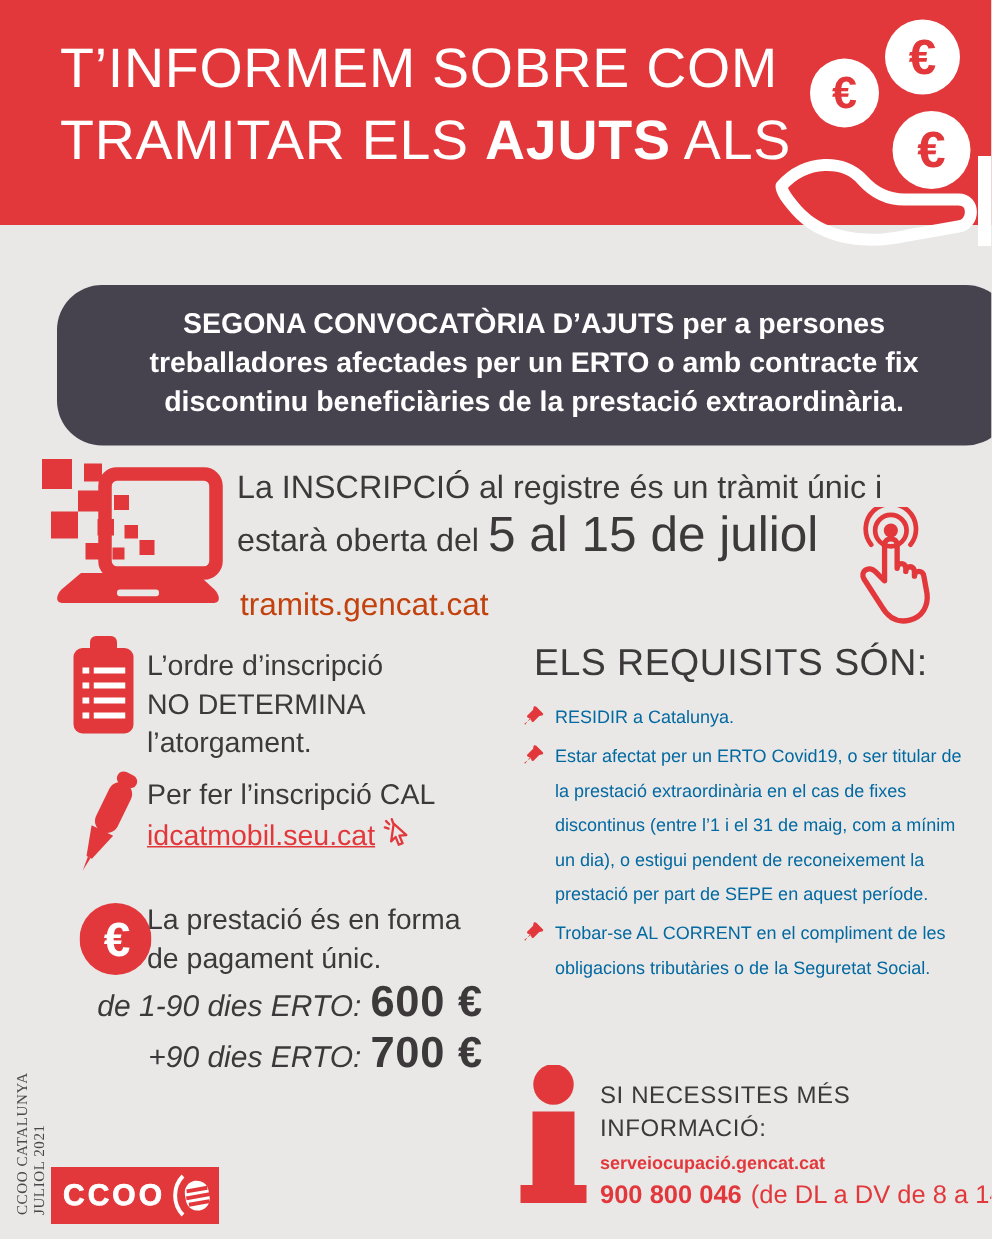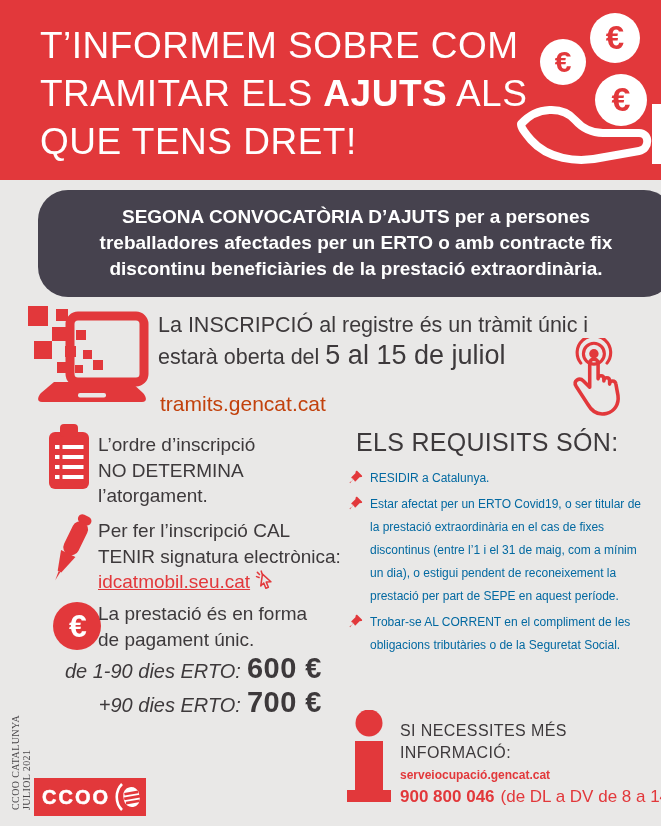--- a/index.html
+++ b/index.html
@@ -1,35 +1,35 @@
 <!DOCTYPE html>
 <html><head>
 <meta charset="utf-8">
 <style>
   html,body{margin:0;padding:0;background:#e9e8e7;}
   .page{position:relative;width:661px;height:826px;background:#e9e8e7;overflow:hidden;
         font-family:"Liberation Sans",sans-serif;color:#3d393b;}
 
   
-  .banner{position:absolute;left:0;top:0;width:661px;height:180px;background:#e2383b;}
+  .banner{position:absolute;left:0;top:0;width:661px;height:150px;background:#e2383b;}
   .banner-title{position:absolute;left:40px;top:22px;color:#fff;font-size:37px;
                 line-height:48px;letter-spacing:.5px;font-weight:400;white-space:nowrap;}
   .banner-title b{font-weight:700;}
   .hand-coins{position:absolute;right:0;top:8px;}
 
   
   .dark-panel{position:absolute;left:38px;top:190px;width:636px;box-sizing:border-box;
               background:#46424e;border-radius:30px;padding:14px 20px 15px;
               text-align:center;color:#fff;font-weight:700;font-size:19px;line-height:26px;}
 
   
   .laptop{position:absolute;left:26px;top:300px;}
   .inscription-text{position:absolute;left:158px;top:312px;width:470px;font-size:21.5px;
                     line-height:27px;color:#3d393b;}
-  .inscription-dates{font-size:27px;line-height:33px;}
+  .inscription-dates{font-size:33px;line-height:33px;}
   .inscription-url{position:absolute;left:160px;top:392px;width:396px;text-align:left;
                    color:#c2410c;font-size:21px;}
   .click-hand{position:absolute;left:562px;top:338px;}
 
   
   .note-icon-clipboard{position:absolute;left:48px;top:424px;}
   .note-order{position:absolute;left:98px;top:432px;font-size:19px;line-height:25.5px;}
   .note-icon-pen{position:absolute;left:48px;top:510px;}
   .note-signature{position:absolute;left:98px;top:518px;font-size:19px;line-height:25.5px;}
   .note-signature .link{color:#e2383b;text-decoration:underline;font-weight:400;}
@@ -70,21 +70,20 @@
 <body>
 
 <div class="page">
 
   <header class="banner">
     <div class="banner-title">
       <div><span>T’INFORMEM SOBRE COM</span></div>
       <div>
         <span>TRAMITAR ELS </span><b>AJUTS</b><span> ALS</span>
       </div>
-      <div><span>QUE TENS DRET!</span></div>
     </div>
 
     <svg class="hand-coins" width="150" height="162" viewBox="0 0 150 162">
       <circle cx="52" cy="54" r="23" fill="#fff"></circle>
       <text x="52" y="64" text-anchor="middle" font-size="30" font-weight="700" fill="#e2383b">€</text>
       <circle cx="104" cy="30" r="25" fill="#fff"></circle>
       <text x="104" y="41" text-anchor="middle" font-size="33" font-weight="700" fill="#e2383b">€</text>
       <circle cx="110" cy="92" r="26" fill="#fff"></circle>
       <text x="110" y="103" text-anchor="middle" font-size="34" font-weight="700" fill="#e2383b">€</text>
       <path d="M10 116 C 26 98 52 98 64 112 C 72 121 82 125 92 125 L 128 125 C 139 125 139 141 128 143 L 94 149 C 64 156 36 150 20 132 C 14 125 10 120 10 116 Z" fill="none" stroke="#fff" stroke-width="8" stroke-linejoin="round" stroke-linecap="round"></path>
@@ -153,21 +152,20 @@
   <svg class="note-icon-pen" width="44" height="82" viewBox="0 0 44 82">
     <g fill="#e2383b" transform="rotate(26 22 40)">
       <rect x="15" y="2" width="14" height="9" rx="4.5"></rect>
       <rect x="14" y="9" width="16" height="36" rx="8"></rect>
       <path d="M14 44 L30 44 L24 64 L20 64 Z"></path>
       <path d="M21 64 L23 64 L22 74 Z"></path>
     </g>
   </svg>
   <div class="note-signature">
     <div>Per fer l’inscripció CAL</div>
-    <div>TENIR signatura electrònica:</div>
     <div>
       <span class="link">idcatmobil.seu.cat</span><svg class="cursor-icon" width="22" height="22" viewBox="0 0 26 26">
         <path d="M10 6 L20 15 L14.5 15.5 L17 21.5 L14 22.7 L11.5 16.5 L8 20 Z" fill="none" stroke="#e2383b" stroke-width="1.8" stroke-linejoin="round"></path>
         <path d="M3 9 L6 10 M4 4 L6.5 6.5 M8.5 2.5 L9.5 5.5" stroke="#e2383b" stroke-width="1.8" stroke-linecap="round"></path>
       </svg>
     </div>
   </div>
 
   <svg class="note-icon-euro" width="48" height="48" viewBox="0 0 48 48">
     <circle cx="24" cy="24" r="24" fill="#e2383b"></circle>

